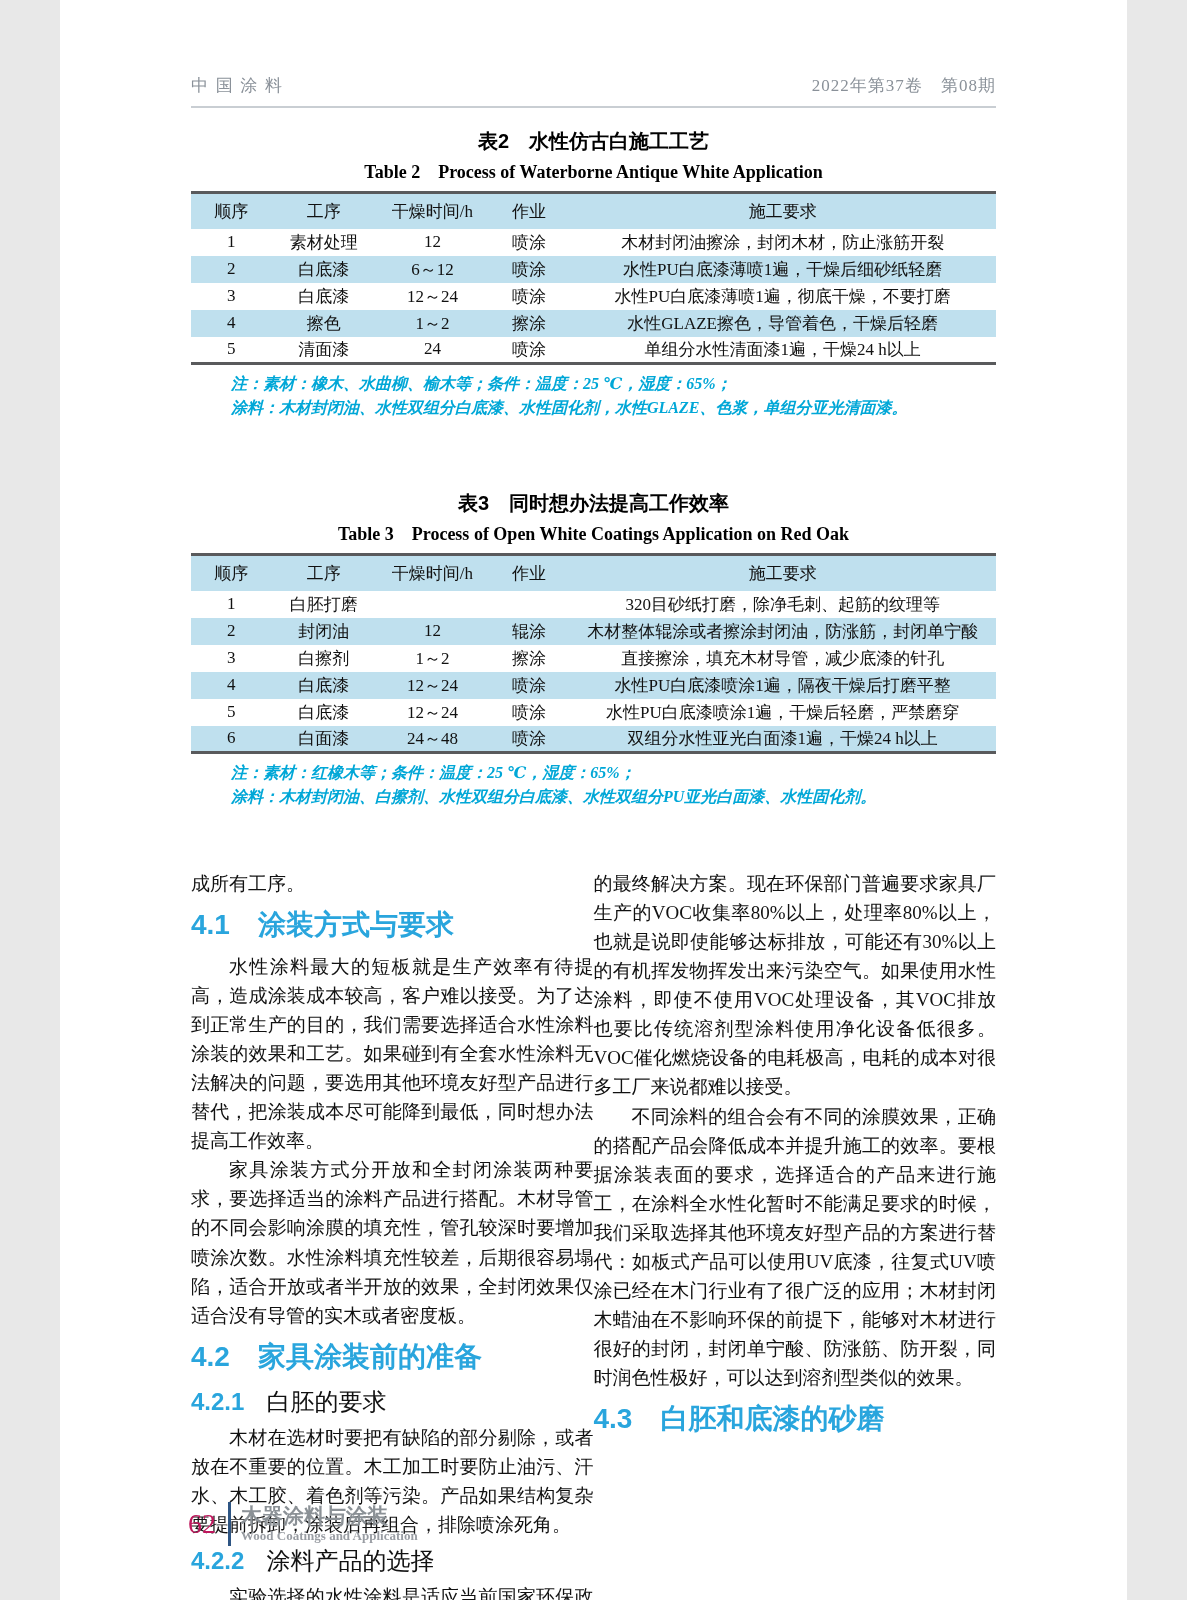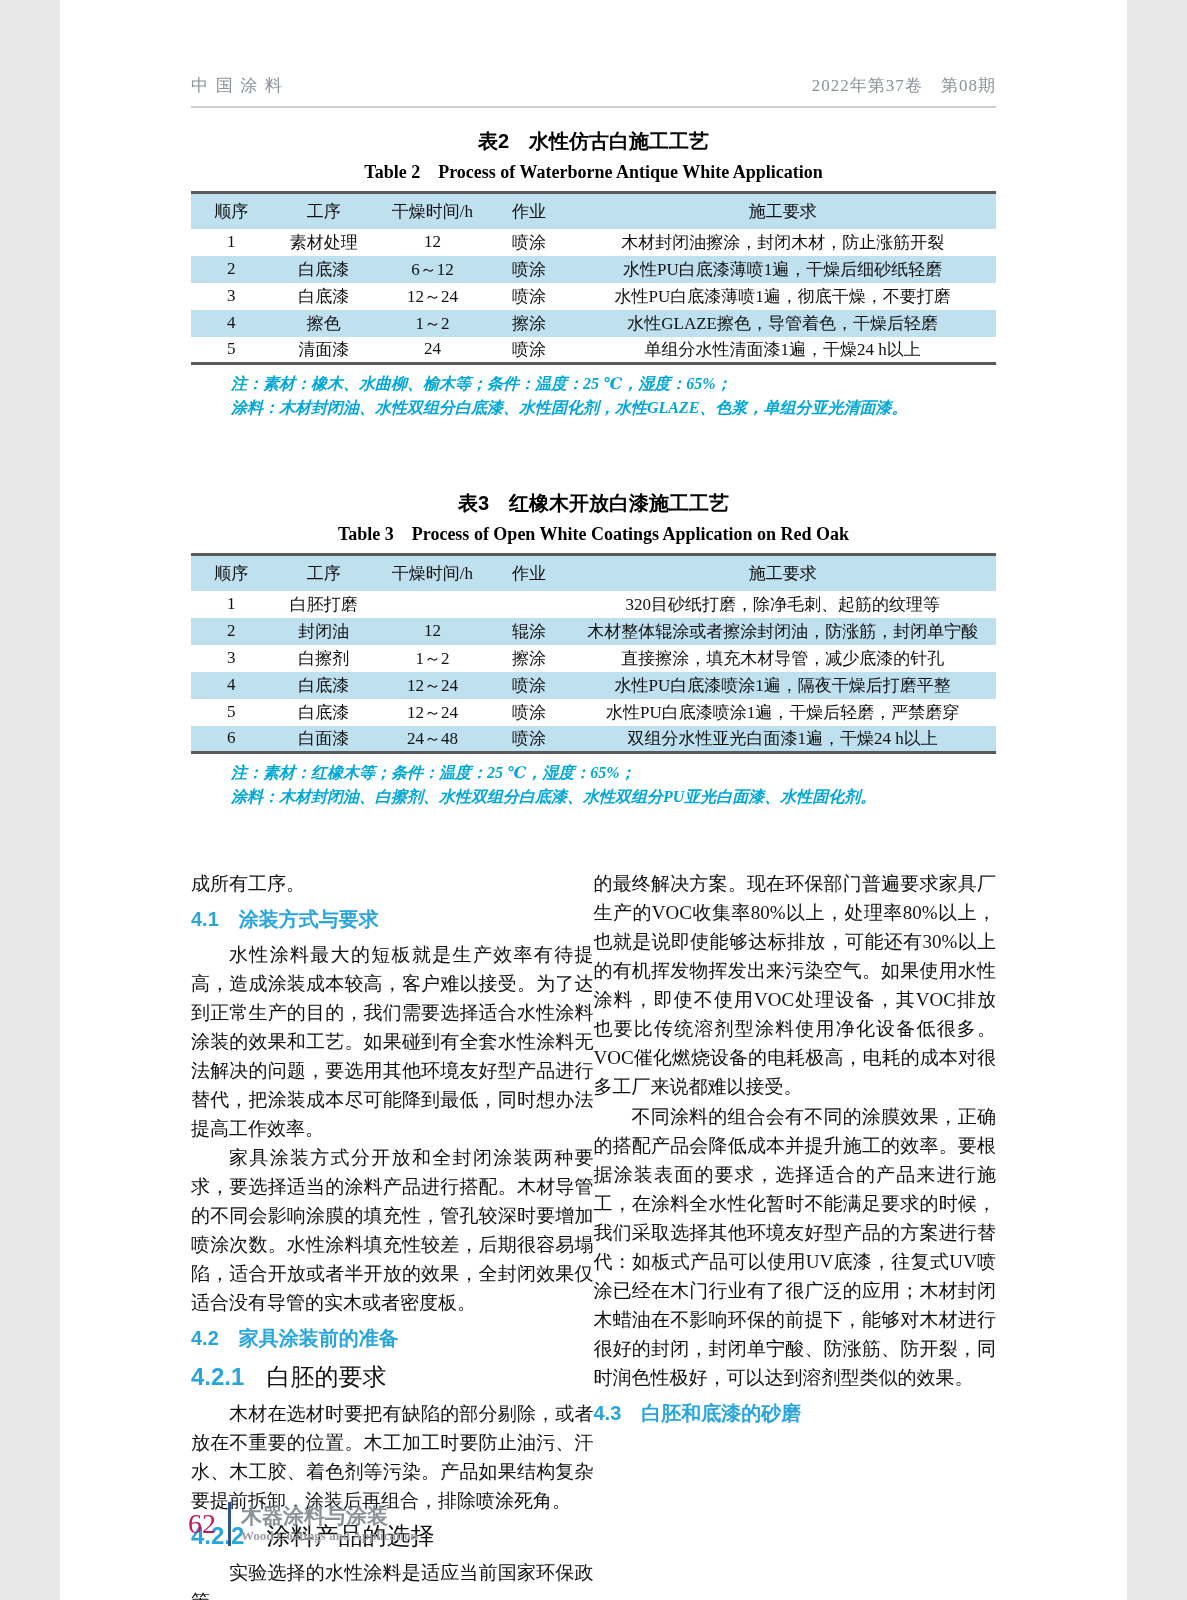--- a/index.html
+++ b/index.html
@@ -55,21 +55,21 @@
   .columns{
     margin-top:60px;
     display:flex;
     font-size:19px;line-height:1.53;text-align:justify;
   }
   .col{flex:1;min-width:0;}
   .col p{margin:0;text-indent:2em;}
   .col p.cont{text-indent:0;}
   .sec-h{
     font-family:"Liberation Sans","DejaVu Sans",sans-serif;
-    font-weight:bold;font-size:20px;color:#29a5dd;
+    font-weight:bold;font-size:28px;color:#29a5dd;
     margin:6px 0 5px 0;
   }
   .sub-h{font-size:24px;margin:3px 0;}
   .sub-num{
     font-family:"Liberation Sans","DejaVu Sans",sans-serif;
     font-weight:bold;color:#29a5dd;
   }
   .sub-title{color:#111;margin-left:16px;}
 
   
@@ -147,21 +147,21 @@
           </tr>
         </tbody>
       </table>
       <div class="tbl-notes">
         <div>注：素材：橡木、水曲柳、榆木等；条件：温度：25 ℃，湿度：65%；</div>
         <div>涂料：木材封闭油、水性双组分白底漆、水性固化剂，水性GLAZE、色浆，单组分亚光清面漆。</div>
       </div>
     </section>
 
     <section class="table-block t3">
-      <div class="tbl-title-cn">表3　红橡木开放白漆施工工艺</div>
+      <div class="tbl-title-cn">表3　同时想办法提高工作效率</div>
       <div class="tbl-title-en">Table 3　Process of Open White Coatings Application on Red Oak</div>
       <table>
         <thead>
           <tr>
             <th class="c0">顺序</th>
             <th class="c1">工序</th>
             <th class="c2">干燥时间/h</th>
             <th class="c3">作业</th>
             <th class="c4">施工要求</th>
           </tr>

